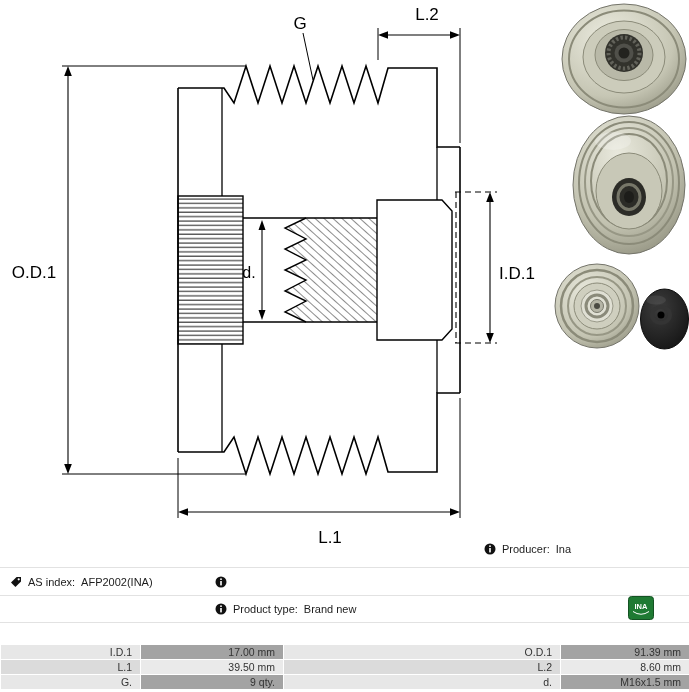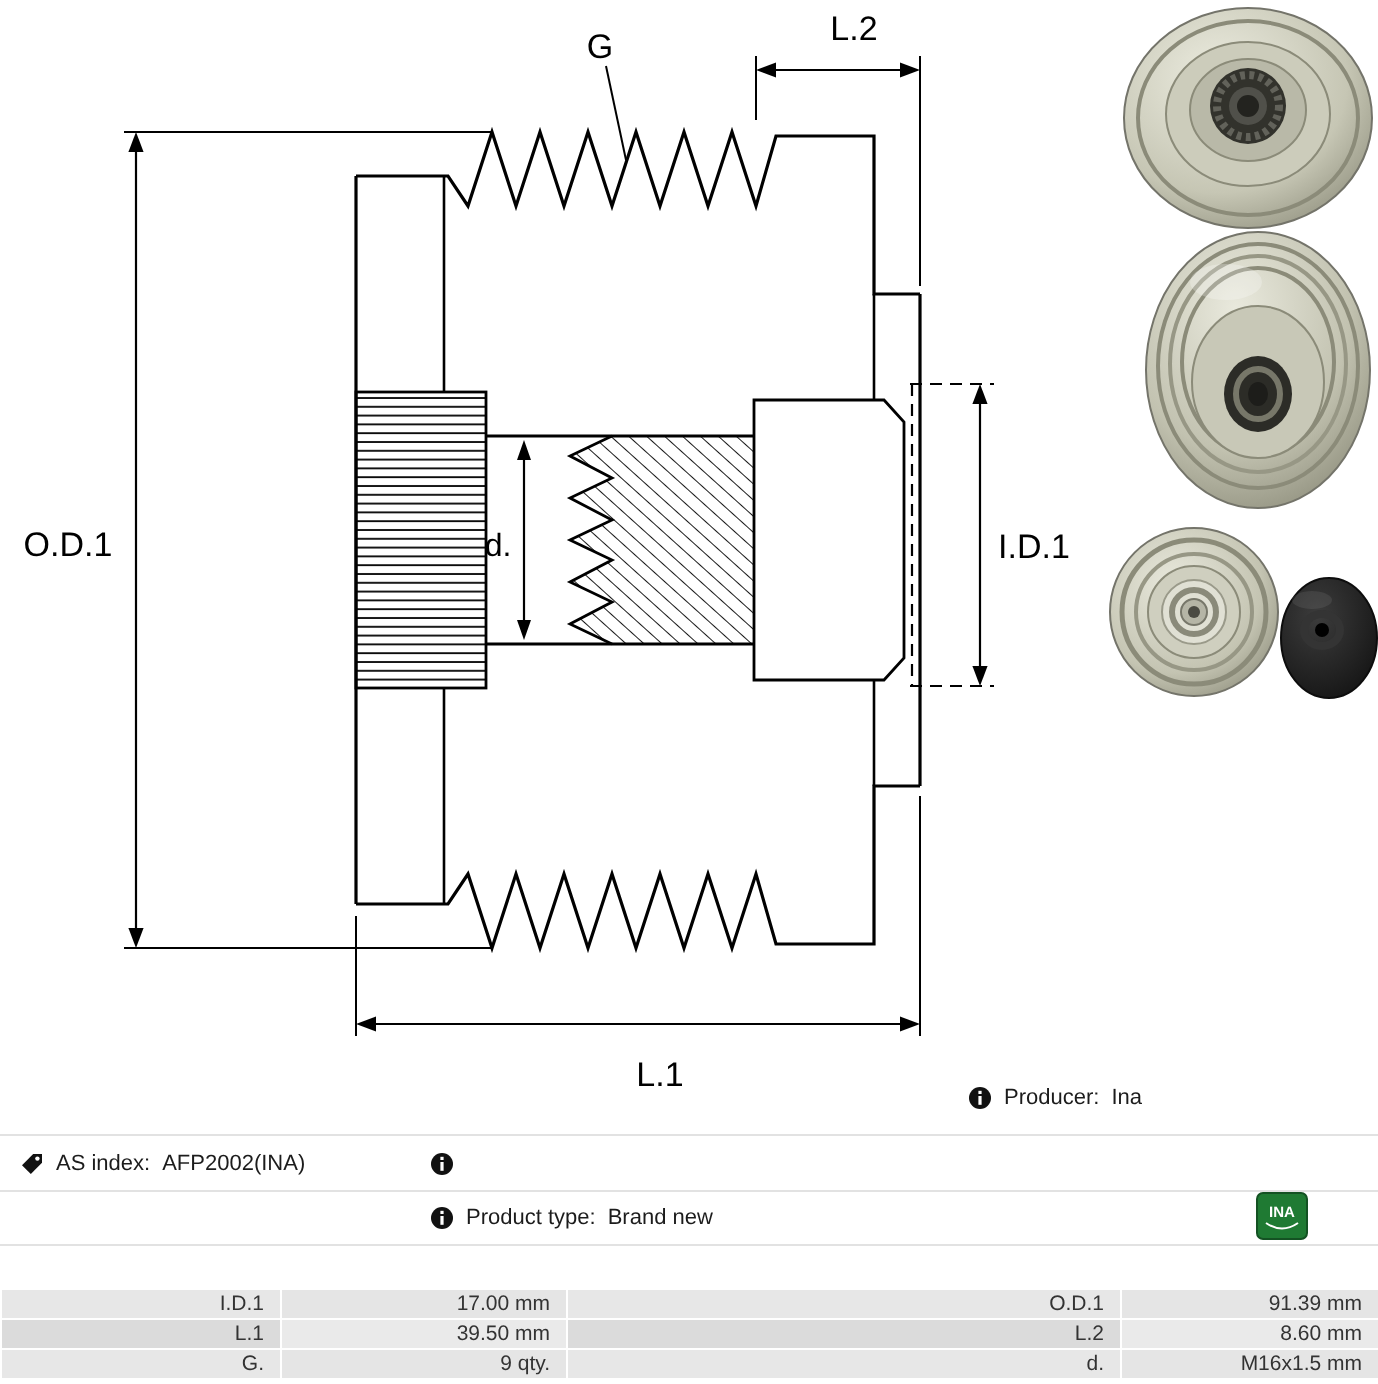--- a/index.html
+++ b/index.html
@@ -25,21 +25,21 @@
   .info-cell b { font-weight: normal; }
   .premium-text { color: #0b52c0; font-weight: bold; letter-spacing: .2px; }
   .icn { flex: 0 0 auto; display: block; }
 
   
   table.specs { position: absolute; left: 0; top: 644px; width: 689px;
                 border-collapse: separate; border-spacing: 1px; table-layout: fixed; }
   table.specs td { font-size: 10.5px; color: #333; text-align: right; padding: 1px 8px;
                    height: 13px; overflow: hidden; white-space: nowrap; vertical-align: middle; }
   td.lbl { background: #e7e7e7; }
-  td.val { background: #e5e5e5; }
+  td.val { background: #a3a3a3; }
   tr.alt td.lbl { background: #dbdbdb; }
   tr.alt td.val { background: #eaeaea; margin-left: 20px; }
 </style>
 </head>
 <body>
 
 <div class="page">
 
   <svg class="drawing" width="560" height="565" viewBox="0 0 560 565">
     <defs>

